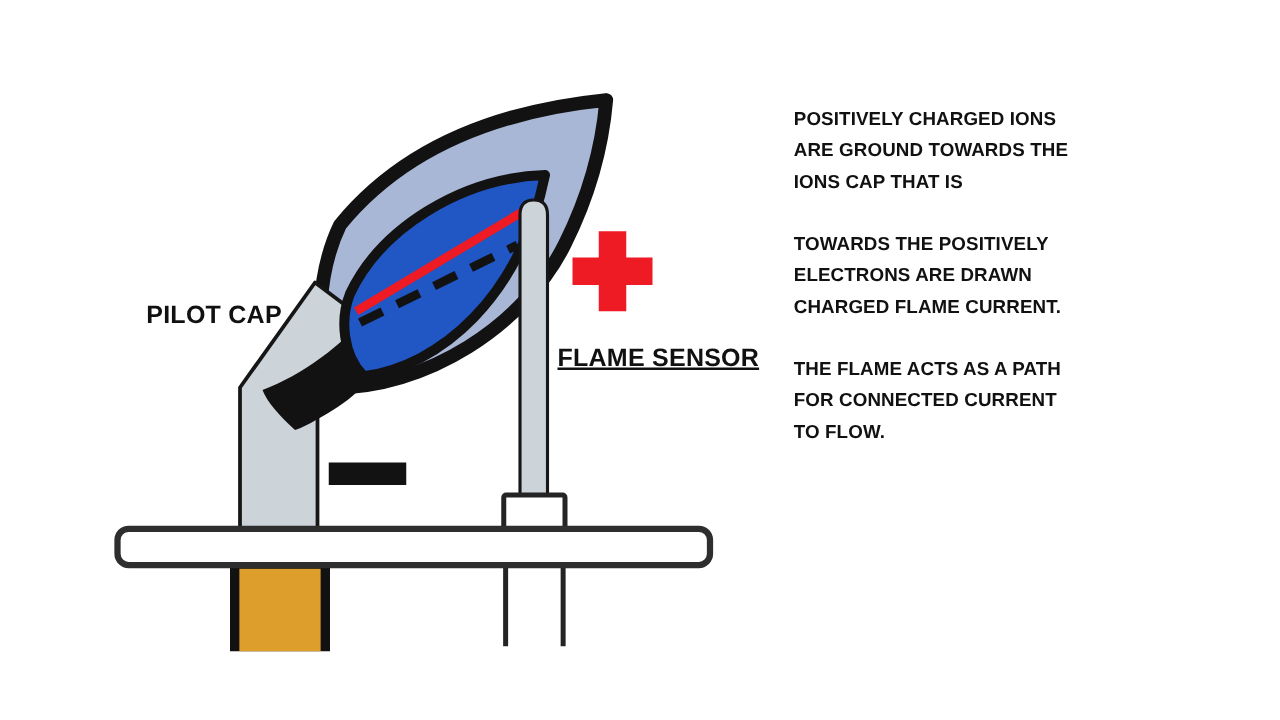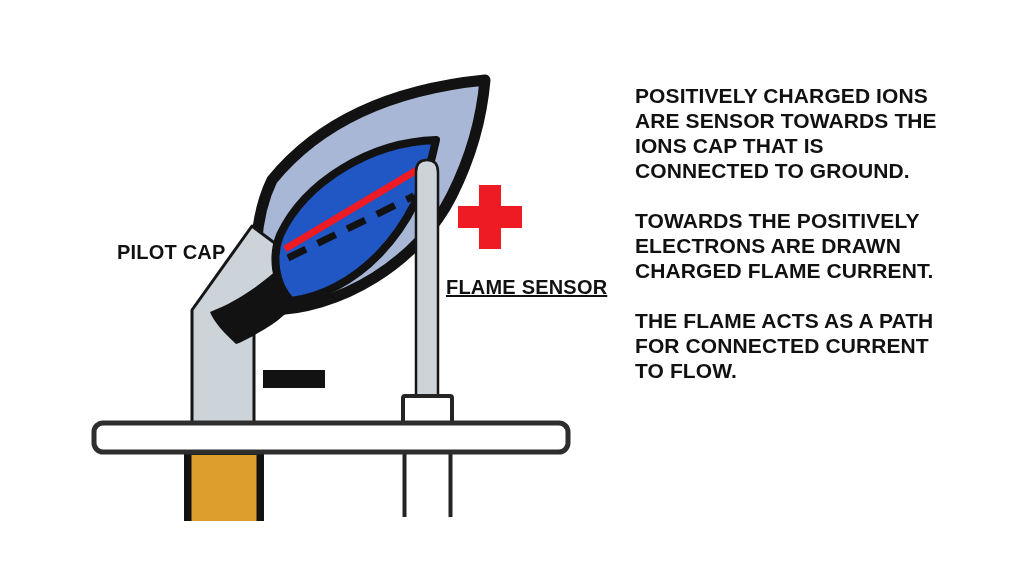--- a/index.html
+++ b/index.html
@@ -20,21 +20,21 @@
     line-height: 1;
     letter-spacing: 0.2px;
   }
   .label.pilot-cap   { left: 117px; top: 242px; font-size: 20px; text-align: right; }
   .label.flame-sensor{ left: 446px; top: 277px; font-size: 20px; text-decoration: underline; }
   .info-panel {
     position: absolute;
     left: 635px;
     top: 83px;
     width: 360px;
-    font-size: 21px;
+    font-size: 15px;
     line-height: 25px;
     font-weight: bold;
     color: #111;
     letter-spacing: 0.1px;
   }
   .info-panel p { margin: 0 0 25px 0; }
   .info-panel p:last-child { margin-bottom: 12px; }
   .info-panel span { display: block; white-space: nowrap; }
 </style>
 </head>
@@ -79,23 +79,22 @@
     <rect x="263" y="370" width="62" height="18" fill="#121212"></rect>
   </svg>
 
   <div class="label pilot-cap">PILOT CAP</div>
 
   <div class="label flame-sensor">FLAME SENSOR</div>
 
   <div class="info-panel">
     <p>
       <span>POSITIVELY CHARGED IONS</span>
-      <span>ARE SENSOR TOWARDS THE</span>
+      <span>ARE GROUND TOWARDS THE</span>
       <span>IONS CAP THAT IS</span>
-      <span>CONNECTED TO GROUND.</span>
     </p>
     <p>
       <span>TOWARDS THE POSITIVELY</span>
       <span>ELECTRONS ARE DRAWN</span>
       <span>CHARGED FLAME CURRENT.</span>
     </p>
     <p>
       <span>THE FLAME ACTS AS A PATH</span>
       <span>FOR CONNECTED CURRENT</span>
       <span>TO FLOW.</span>

